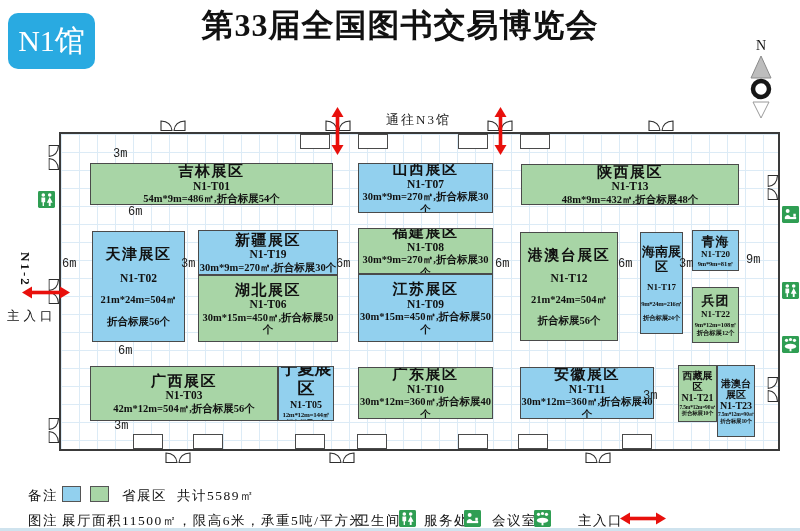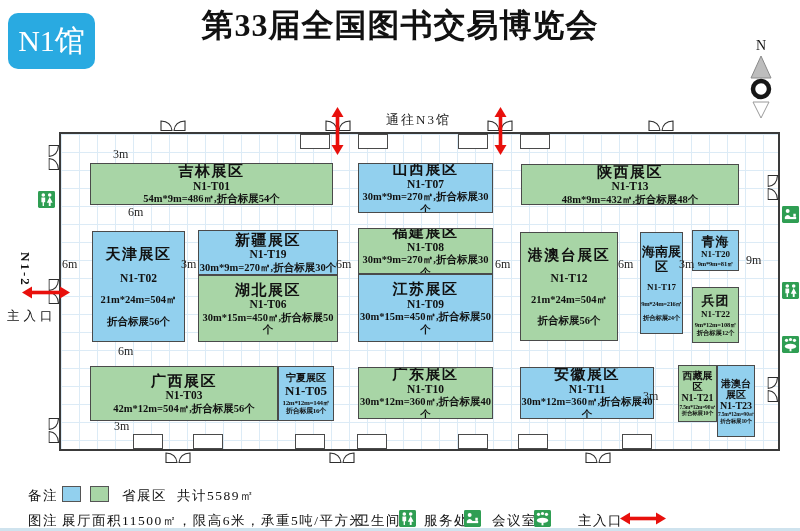--- a/index.html
+++ b/index.html
@@ -45,28 +45,28 @@
   .zone .code,.zone .l3,.zone .l4{font-family:"Liberation Serif",serif;font-weight:600;}
   .zone .code{font-size:11.5px;}
   .zone .l3,.zone .l4{font-size:10.5px;}
   .z-tall{justify-content:space-evenly;padding:4px 0;}
   .z-hainan .name{font-size:13px;letter-spacing:0;}
   .z-hainan .code{font-size:9px;}
   .z-hainan .l3,.z-hainan .l4{font-size:6.5px;letter-spacing:-0.3px;white-space:nowrap;}
   .z-small .name{font-size:13px;letter-spacing:1px;}
   .z-small .code{font-size:9px;}
   .z-small .l3,.z-small .l4{font-size:6.5px;letter-spacing:-0.2px;white-space:nowrap;}
-  .z-ningxia .name{font-size:10px;letter-spacing:0;}
-  .z-ningxia .code{font-size:13px;}
+  .z-ningxia .name{font-size:17px;letter-spacing:0;}
+  .z-ningxia .code{font-size:10px;}
   .z-ningxia .l3,.z-ningxia .l4{font-size:7px;letter-spacing:-0.3px;white-space:nowrap;}
   .z-tiny .name{font-size:10px;letter-spacing:0;line-height:1.1;}
   .z-tiny .code{font-size:10px;}
   .z-tiny .l3,.z-tiny .l4{font-size:5.5px;letter-spacing:-0.2px;white-space:nowrap;}
 
-  .dim{position:absolute;font-family:Liberation Serif, serif;font-size:12px;color:#222;}
+  .dim{position:absolute;font-family:Liberation Mono, monospace;font-size:12px;color:#222;}
   .vtext{position:absolute;writing-mode:vertical-rl;font-family:"Liberation Serif",serif;
          font-size:13px;font-weight:700;letter-spacing:2px;}
 
   
   .lg-text{position:absolute;font-family:"Liberation Serif",serif;font-size:13.5px;
            letter-spacing:1.5px;color:#111;}
   .swatch{position:absolute;width:19px;height:16px;border:1.5px solid #555;box-sizing:border-box;}
   .bottom-line{left:0;top:528px;width:800px;height:3px;background:#cfe3ee;}
 </style>
 </head>

